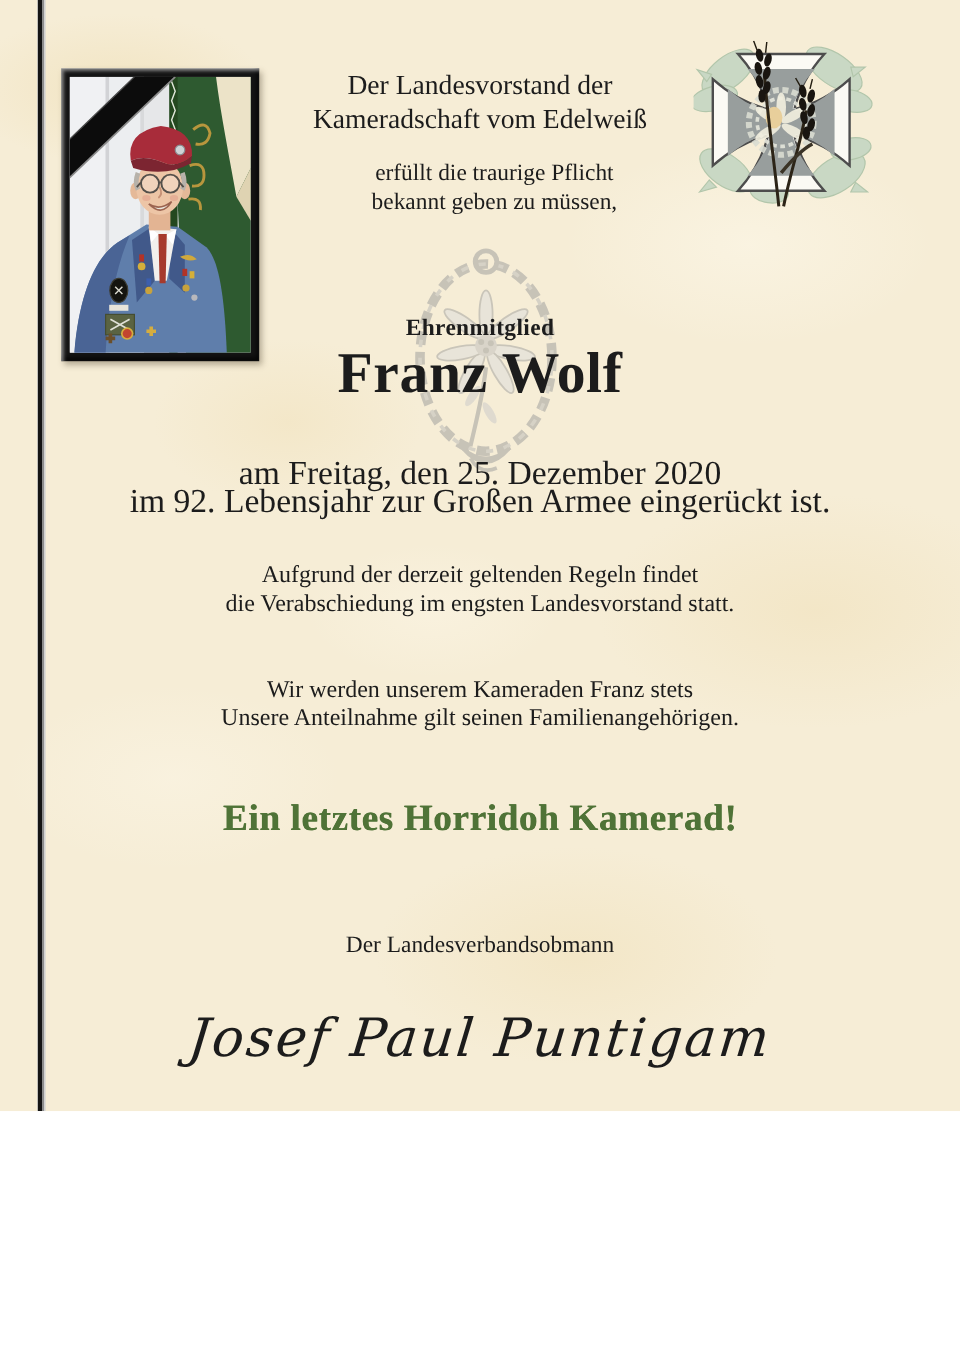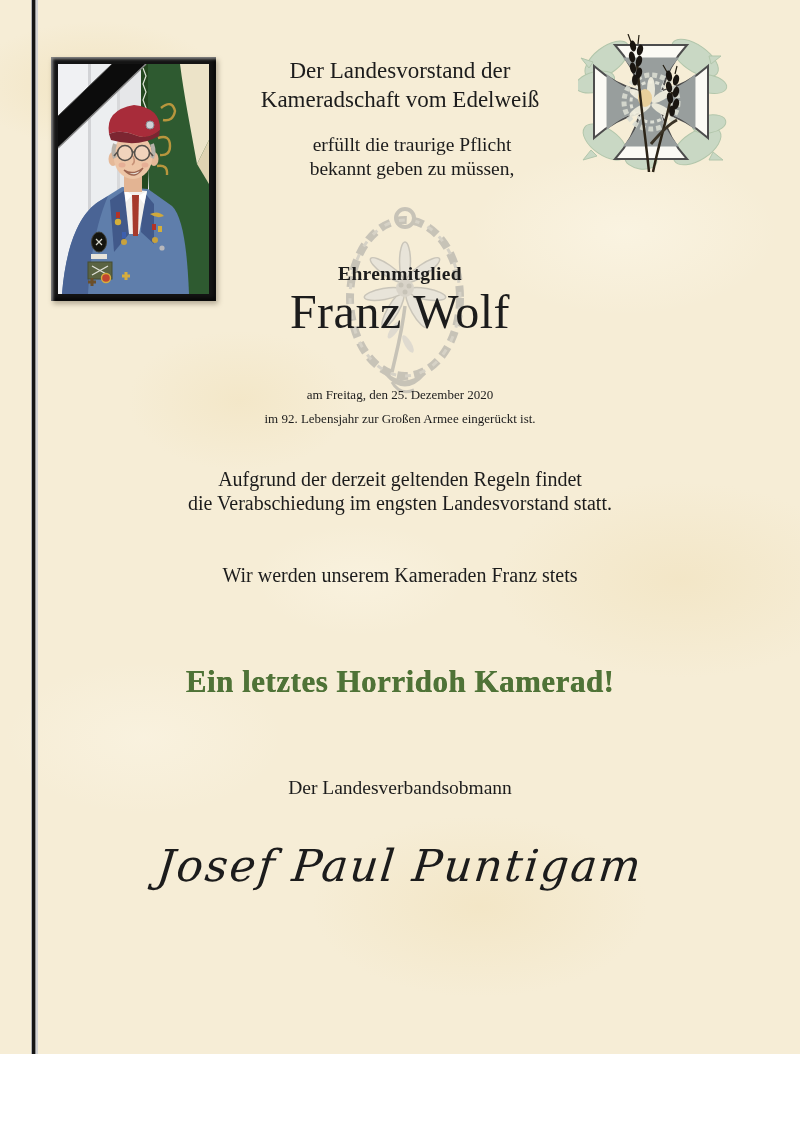--- a/index.html
+++ b/index.html
@@ -1,18 +1,18 @@
 <!DOCTYPE html>
 <html><head>
 <meta charset="utf-8">
 <style>
   html,body{margin:0;padding:0;}
   .page{
     position:relative;
-    width:800px;height:1054px;
+    width:800px;height:926px;
     margin:0 auto;
     overflow:hidden;
     background-color:#f6edd6;
     background-image:
       radial-gradient(ellipse 180px 90px at 12% 8%,  rgba(238,221,178,.55), transparent 70%),
       radial-gradient(ellipse 220px 120px at 78% 22%, rgba(252,247,232,.6), transparent 70%),
       radial-gradient(ellipse 160px 100px at 30% 38%, rgba(240,224,184,.45), transparent 70%),
       radial-gradient(ellipse 260px 140px at 85% 55%, rgba(238,220,176,.4), transparent 70%),
       radial-gradient(ellipse 200px 110px at 18% 70%, rgba(251,245,229,.55), transparent 70%),
       radial-gradient(ellipse 240px 130px at 60% 86%, rgba(239,222,180,.45), transparent 70%),
@@ -21,22 +21,22 @@
     color:#1c1c1c;
   }
   .border-line{
     position:absolute;left:31px;top:0;width:7px;height:100%;
     background:linear-gradient(to right,#b3b3b3 0 14%,#141414 14% 58%,#8d8d8d 58% 76%,#d2d2d2 76% 100%);
   }
   .txt{position:absolute;left:0;right:0;text-align:center;z-index:3;}
   .header-block{top:56px;font-size:23px;line-height:29px;}
   .intro-block{top:133px;font-size:19.5px;line-height:23.5px;padding-left:24px;}
   .honorific{top:263px;font-size:19.5px;font-weight:bold;letter-spacing:.3px;}
-  .name{top:284px;font-size:48px;font-weight:normal;letter-spacing:.5px;}
-  .death-info{top:383px;font-size:13px;line-height:23.5px;}
+  .name{top:284px;font-size:48px;font-weight:bold;letter-spacing:.5px;}
+  .death-info{top:383px;font-size:28px;line-height:23.5px;}
   .notice-block{top:468px;font-size:20px;line-height:23.5px;}
   .remembrance-block{top:540px;font-size:20px;line-height:23px;margin-top:24px;}
   .farewell{top:664px;font-size:31px;font-weight:bold;color:#4f7337;
     text-shadow:.4px 0 0 #4f7337;letter-spacing:.5px;}
   .closing-block{top:776px;font-size:19.5px;line-height:23px;}
   .signature{top:840px;font-size:44px;font-style:italic;letter-spacing:2px;
     transform:skewX(-6deg);font-family:"DejaVu Serif",serif;}
   .photo{
     position:absolute;left:51px;top:57px;width:165px;height:244px;
     background:#141414;padding:7px;box-sizing:border-box;z-index:2;
@@ -257,20 +257,21 @@
     <div>im 92. Lebensjahr zur Großen Armee eingerückt ist.</div>
   </div>
 
   <div class="txt notice-block">
     <div>Aufgrund der derzeit geltenden Regeln findet</div>
     <div>die Verabschiedung im engsten Landesvorstand statt.</div>
   </div>
 
   <div class="txt remembrance-block">
     <div>Wir werden unserem Kameraden Franz stets</div>
+    <div>Unsere Anteilnahme gilt seinen Familienangehörigen.</div>
   </div>
 
   <div class="txt farewell">Ein letztes Horridoh Kamerad!</div>
 
   <div class="txt closing-block">
     <div>Der Landesverbandsobmann</div>
   </div>
 
   <div class="txt signature">Josef Paul Puntigam</div>
 

